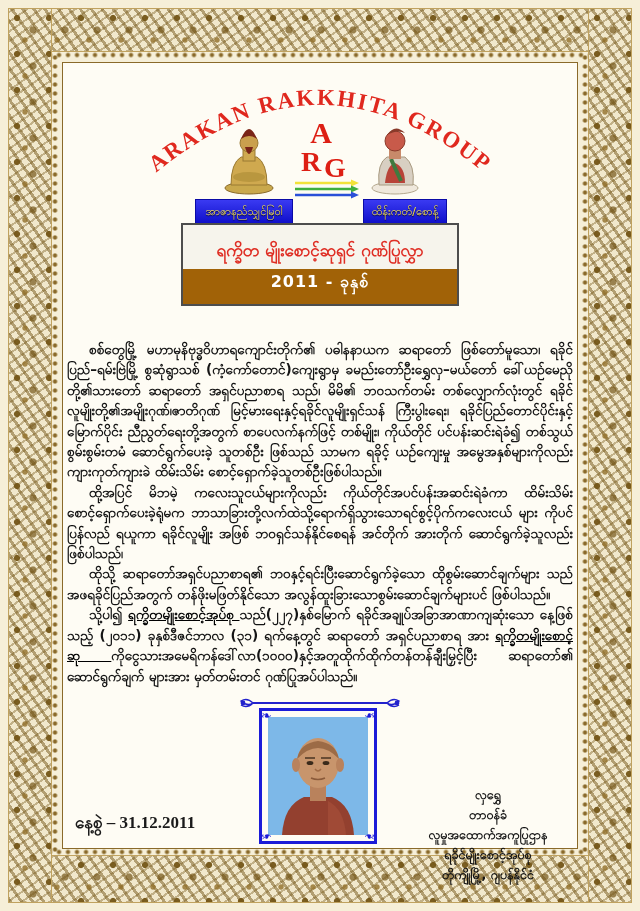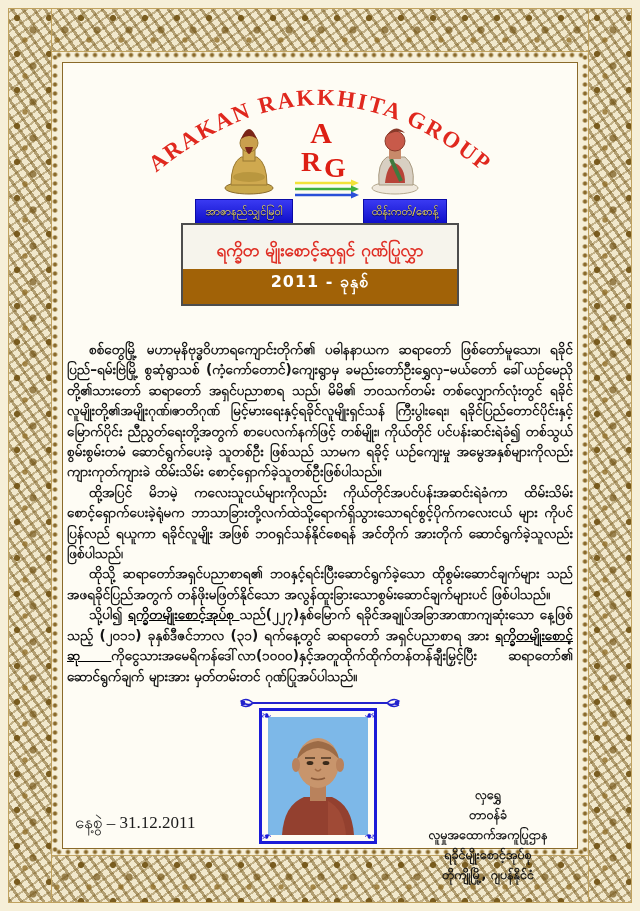--- a/index.html
+++ b/index.html
@@ -59,21 +59,21 @@
   .photo-frame{position:absolute;left:196px;top:645px;width:112px;height:130px;
     border:3px solid #1b1bd8;box-shadow:0 0 0 2px #fefcf4 inset;background:#fefcf4;
     display:flex;align-items:center;justify-content:center;}
   .photo-frame .corner{position:absolute;color:#1b1bd8;font-size:13px;line-height:1;}
   .c-tl{left:-1px;top:-2px;}
   .c-tr{right:-1px;top:-2px;transform:scaleX(-1);}
   .c-bl{left:-1px;bottom:-2px;transform:scaleY(-1);}
   .c-br{right:-1px;bottom:-2px;transform:scale(-1,-1);}
   
   .datefield{position:absolute;left:12px;top:748px;font-size:17px;color:#1a1a1a;
-    font-family:"Liberation Serif",serif;font-weight:normal;}
+    font-family:"Liberation Serif",serif;font-weight:bold;}
   .signature{position:absolute;left:338px;top:674px;width:174px;text-align:center;
     font-size:12.6px;font-weight:bold;color:#141414;line-height:20px;margin-top:48px;}
 </style>
 </head>
 <body>
 
 <div class="page">
 
   <div class="band band-top"></div>
   <div class="band band-bottom"></div>

